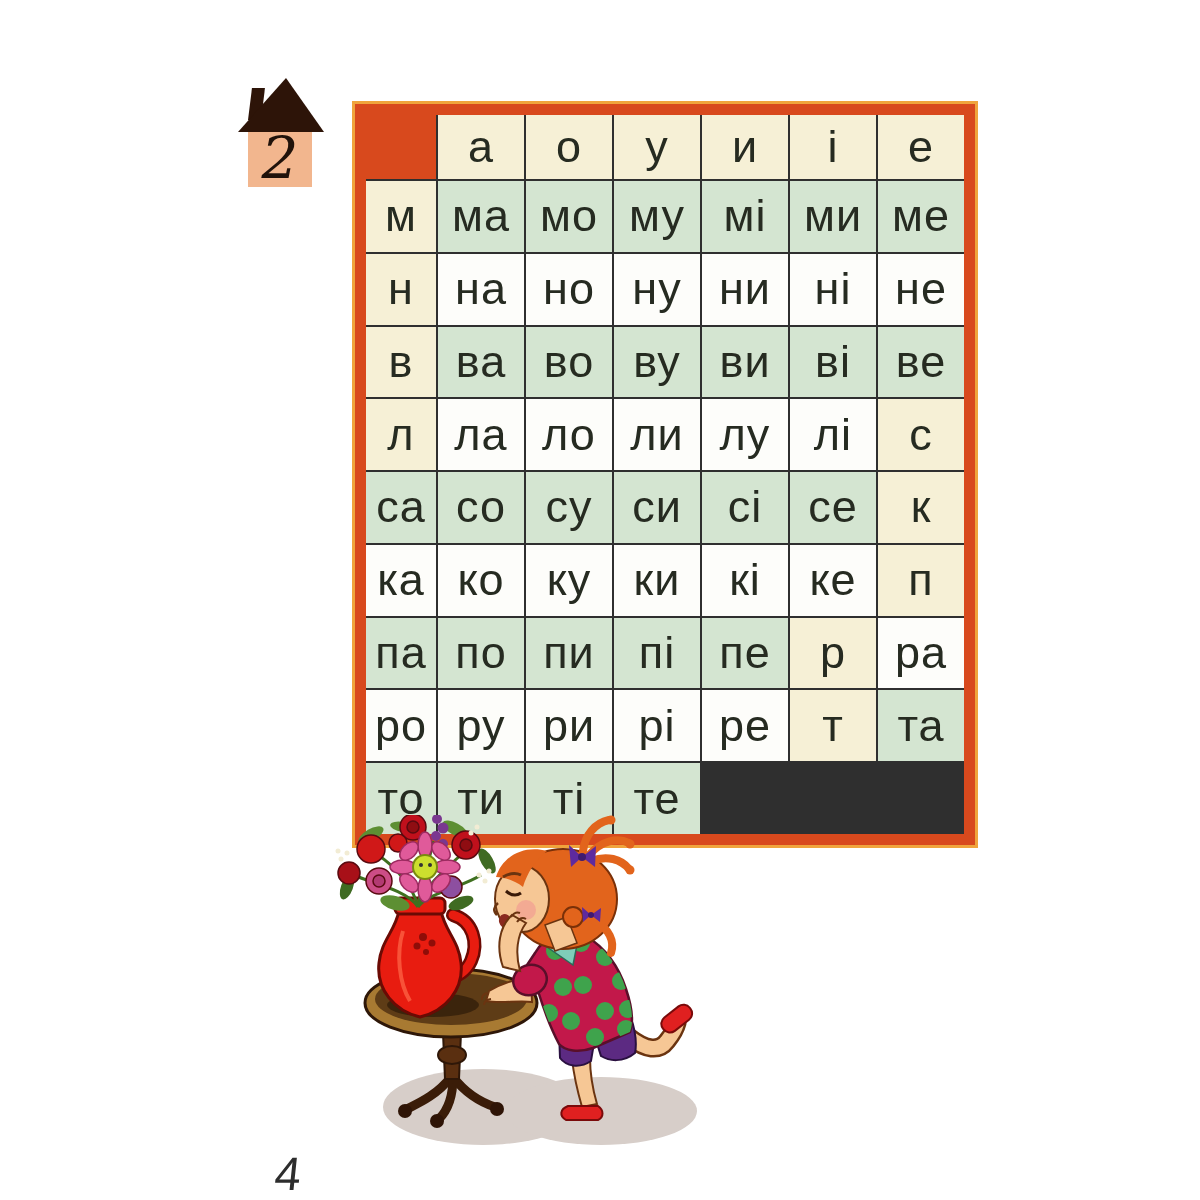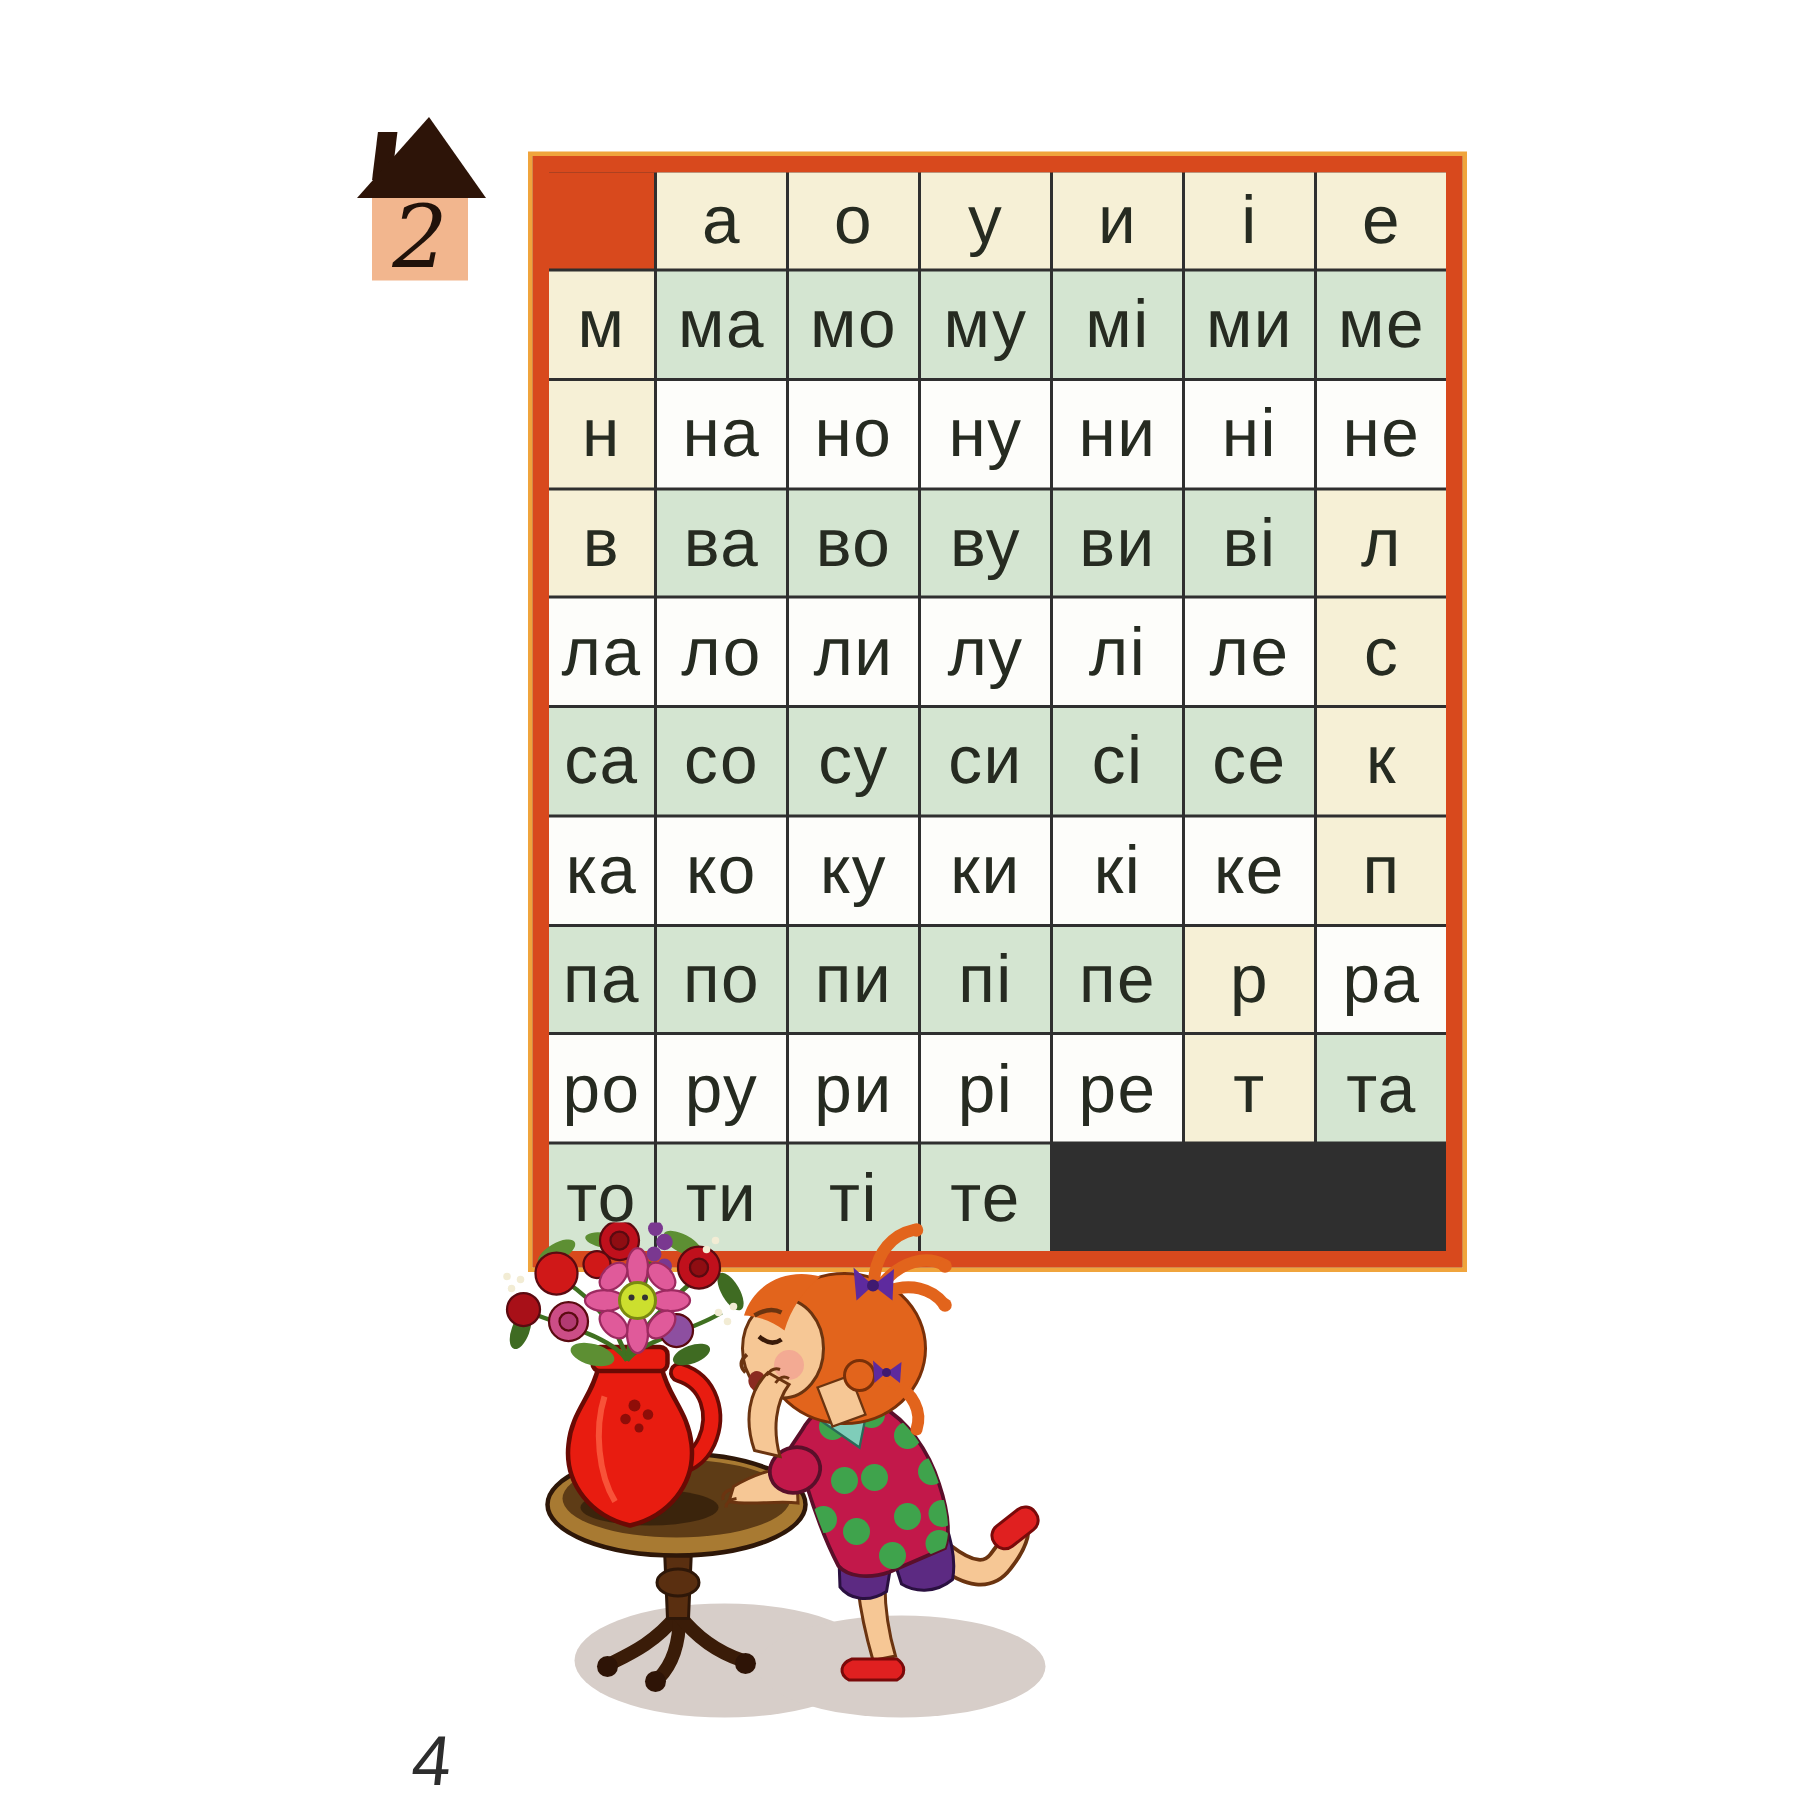--- a/index.html
+++ b/index.html
@@ -91,27 +91,27 @@
     <div class="cell syll-cell white">ну</div>
     <div class="cell syll-cell white">ни</div>
     <div class="cell syll-cell white">ні</div>
     <div class="cell syll-cell white">не</div>
     <div class="cell consonant-cell">в</div>
     <div class="cell syll-cell green">ва</div>
     <div class="cell syll-cell green">во</div>
     <div class="cell syll-cell green">ву</div>
     <div class="cell syll-cell green">ви</div>
     <div class="cell syll-cell green">ві</div>
+    <div class="cell syll-cell green">ве</div>
     <div class="cell consonant-cell">л</div>
     <div class="cell syll-cell white">ла</div>
     <div class="cell syll-cell white">ло</div>
     <div class="cell syll-cell white">ли</div>
     <div class="cell syll-cell white">лу</div>
     <div class="cell syll-cell white">лі</div>
-    <div class="cell syll-cell white">ле</div>
     <div class="cell consonant-cell">с</div>
     <div class="cell syll-cell green">са</div>
     <div class="cell syll-cell green">со</div>
     <div class="cell syll-cell green">су</div>
     <div class="cell syll-cell green">си</div>
     <div class="cell syll-cell green">сі</div>
     <div class="cell syll-cell green">се</div>
     <div class="cell consonant-cell">к</div>
     <div class="cell syll-cell white">ка</div>
     <div class="cell syll-cell white">ко</div>

